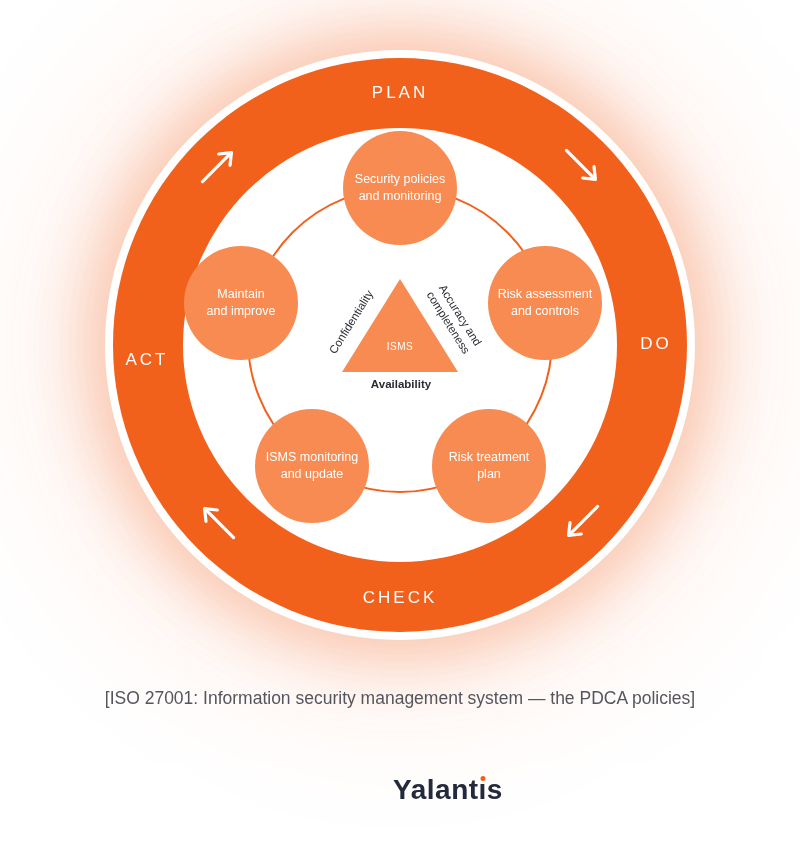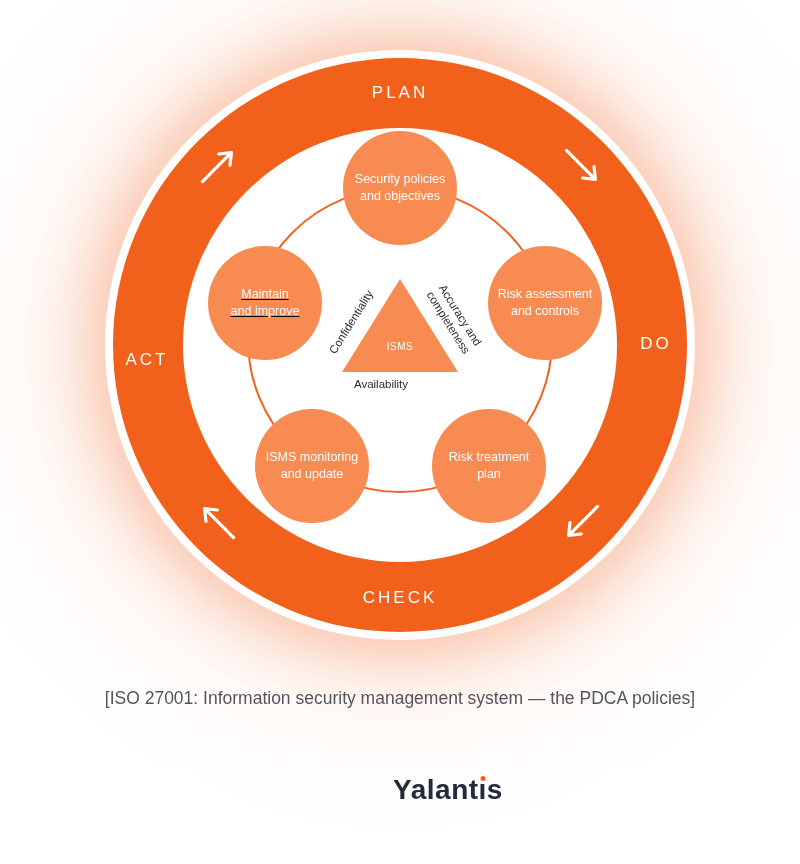--- a/index.html
+++ b/index.html
@@ -84,21 +84,21 @@
     color: #ffffff;
     font-size: 12.5px;
     line-height: 1.4;
     white-space: pre-line;
     max-width: 104px;
   }
   .node-1 { left: 343px; top: 131px; }
   .node-2 { left: 488px; top: 246px; }
   .node-3 { left: 432px; top: 409px; }
   .node-4 { left: 255px; top: 409px; }
-  .node-5 { left: 208px; top: 246px; text-decoration: underline; }
+  .node-5 { left: 184px; top: 246px; }
 
   
   .triangle {
     position: absolute;
     left: 342px; top: 279px;
     width: 0; height: 0;
     border-left: 58px solid transparent;
     border-right: 58px solid transparent;
     border-bottom: 93px solid #F78B52;
     z-index: 6;
@@ -116,21 +116,21 @@
   .tri-label {
     position: absolute;
     color: #2B2B33;
     font-size: 11.5px;
     white-space: nowrap;
     z-index: 7;
   }
   .tri-left   { left: 351px; top: 322px; transform: translate(-50%,-50%) rotate(-58deg); }
   .tri-right  { left: 454px; top: 319px; transform: translate(-50%,-50%) rotate(58deg);
                 text-align: center; line-height: 1.25; white-space: pre-line; }
-  .tri-bottom { left: 381px; top: 384px; transform: translate(-50%,-50%); }
+  .tri-bottom { left: 401px; top: 384px; transform: translate(-50%,-50%); font-weight: bold; }
 
   
   .caption {
     position: absolute;
     left: 0; top: 688px;
     width: 100%;
     text-align: center;
     color: #55555E;
     font-size: 17.5px;
     z-index: 2;
@@ -193,21 +193,21 @@
     <svg width="50" height="20" viewBox="0 0 50 20">
       <line x1="3" y1="10" x2="42" y2="10" stroke="#ffffff" stroke-width="3.2" stroke-linecap="round"></line>
       <path d="M34 2 L44 10 L34 18" fill="none" stroke="#ffffff" stroke-width="3.2" stroke-linecap="round" stroke-linejoin="round"></path>
     </svg>
   </div>
 
   <div class="connector"></div>
 
   <div class="node node-1">
     <span class="node-label">Security policies
-and objectives</span>
+and monitoring</span>
   </div>
   <div class="node node-2">
     <span class="node-label">Risk assessment
 and controls</span>
   </div>
   <div class="node node-4">
     <span class="node-label">ISMS monitoring
 and update</span>
   </div>
   <div class="node node-3">

